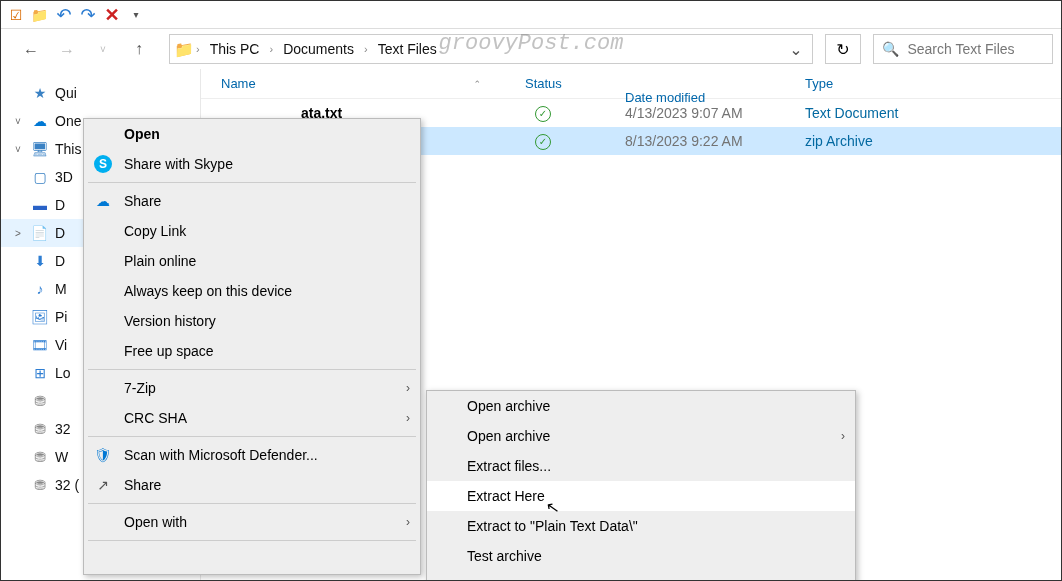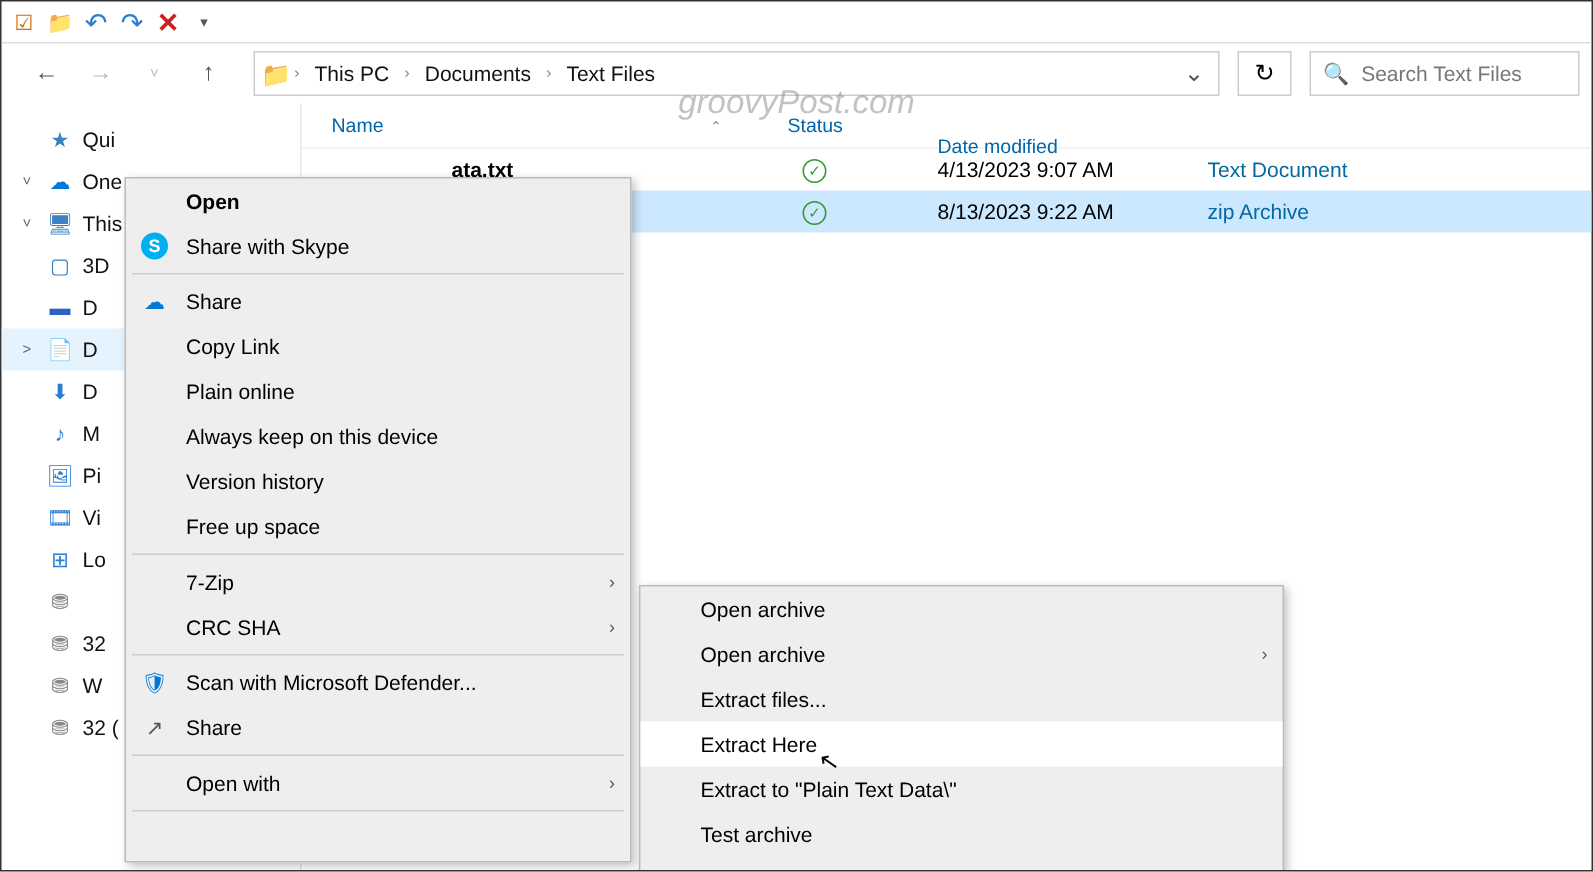--- a/index.html
+++ b/index.html
@@ -27,32 +27,32 @@
 .cols { height: 30px; display: flex; align-items: center; font-size: 13px; color: #0066aa; border-bottom: 1px solid #eee; }
 .col-name { width: 320px; padding-left: 20px; display: flex; align-items: center; justify-content: space-between; }
 .col-status { width: 100px; padding-left: 4px; }
 .col-date { width: 180px; padding-left: 4px; margin-top: 28px; }
 .col-type { flex: 1; padding-left: 4px; }
 .sortarr { font-size: 9px; color: #888; margin-right: 40px; }
 .row { height: 28px; display: flex; align-items: center; font-size: 14px; }
 .row.selected { background: #cce8ff; }
 .row .c-name { width: 320px; padding-left: 100px; display: flex; align-items: center; gap: 6px; font-weight: bold; }
 .row .c-status { width: 100px; padding-left: 14px; color: #339933; }
-.row .c-date { width: 180px; padding-left: 4px; color: #000000; }
+.row .c-date { width: 180px; padding-left: 4px; color: #737373; }
 .row .c-type { flex: 1; padding-left: 4px; color: #0369a1; }
 .greencheck { width: 16px; height: 16px; border: 1.5px solid #339933; border-radius: 50%; display: inline-flex; align-items: center; justify-content: center; font-size: 10px; color: #339933; }
 .ctxmenu { position: absolute; background: #eeeeee; border: 1px solid #bbb; box-shadow: 2px 2px 6px rgba(0,0,0,0.25); font-size: 14px; }
 .ctxmenu.main { left: 82px; top: 117px; width: 338px; }
 .ctxmenu.sub { left: 425px; top: 389px; width: 430px; }
 .mi { height: 30px; display: flex; align-items: center; padding: 0 12px 0 40px; position: relative; }
 .mi:hover, .mi.hover { background: #fff; }
 .mi .arrow { position: absolute; right: 10px; font-size: 12px; color: #555; }
 .mi .mico { position: absolute; left: 10px; width: 18px; height: 18px; display: flex; align-items: center; justify-content: center; font-size: 14px; }
 .msep { height: 1px; background: #ccc; margin: 3px 4px; }
-.watermark { position: absolute; top: 30px; left: 0; right: 0; text-align: center; font-size: 22px; color: rgba(120,120,120,0.45); font-style: italic; font-family: Liberation Sans, sans-serif; pointer-events: none; z-index: 50; margin-top: 24px; }
+.watermark { position: absolute; top: 30px; left: 0; right: 0; text-align: center; font-size: 22px; color: rgba(120,120,120,0.45); font-style: italic; font-family: Liberation Mono, monospace; pointer-events: none; z-index: 50; }
 .cursor { position: absolute; left: 545px; top: 497px; font-size: 16px; z-index: 100; pointer-events: none; transform: rotate(-10deg); }
 </style>
 </head>
 <body>
 
 <div class="qat">
   <div class="qitem" style="color:#d86a00;">☑</div>
   <div class="qitem" style="color:#f0c454;">📁</div>
   <div class="qitem" style="color:#2d7dd2;font-size:18px;">↶</div>
   <div class="qitem" style="color:#2d7dd2;font-size:18px;">↷</div>
@@ -162,20 +162,21 @@
       </div>
     </div>
   <div class="list">
     <div class="cols">
       <div class="col-name">
           <span>Name</span>
           <span class="sortarr">⌃</span>
         </div>
       <div class="col-status">Status</div>
       <div class="col-date">Date modified</div>
+      <div class="col-type">Type</div>
     </div>
     <div id="rows">
         <div class="row">
           <div class="c-name">ata.txt</div>
           <div class="c-status"><span class="greencheck">✓</span></div>
           <div class="c-date">4/13/2023 9:07 AM</div>
           <div class="c-type">Text Document</div>
         </div>
         <div class="row selected">
           <div class="c-name">ata.zip</div>

